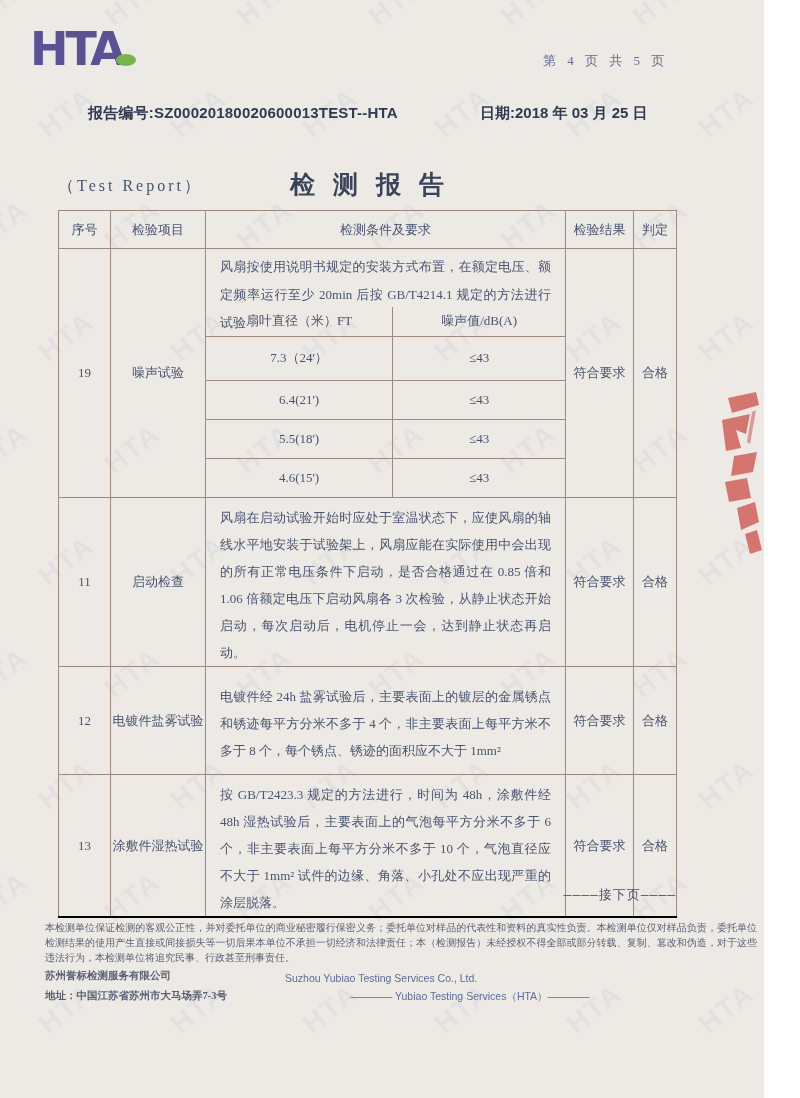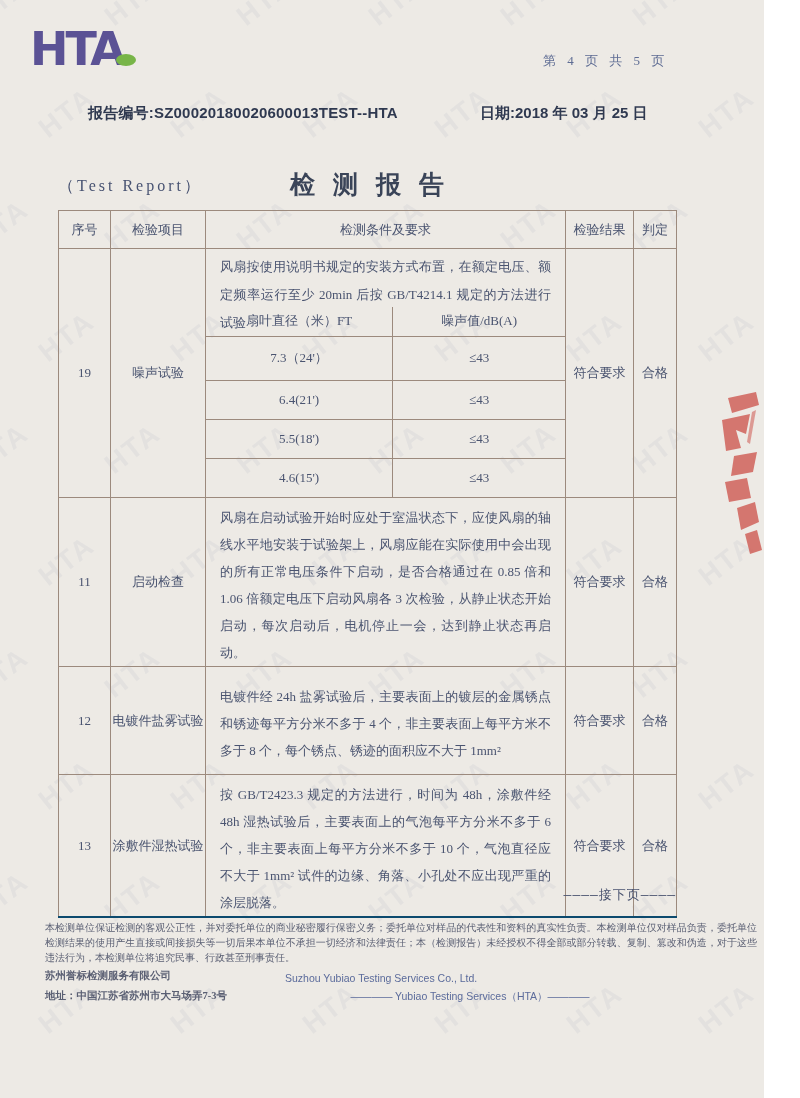--- a/index.html
+++ b/index.html
@@ -58,21 +58,21 @@
   .subtitle{
     position:absolute;left:58px;top:176px;width:618px;text-align:left;
     font-size:16px;color:#485372;letter-spacing:3px;
   }
   
   table.main{
     position:absolute;left:58px;top:210px;width:618px;
     border-collapse:collapse;table-layout:fixed;
     color:var(--ink);font-size:13px;
     border:1px solid var(--line);
-    border-bottom:2px solid #0c4a6e;
+    border-bottom:2px solid #000000;
   }
   table.main th,table.main td{
     border:1px solid var(--line);
     vertical-align:middle;text-align:center;
     font-weight:normal;
   }
   table.main tr.hdr th{height:38px;font-size:13px;color:#4a5470;}
   td.cond{vertical-align:top;text-align:left;padding:0;}
   .para{
     padding:6px 14px 0 14px;line-height:27px;text-align:justify;

